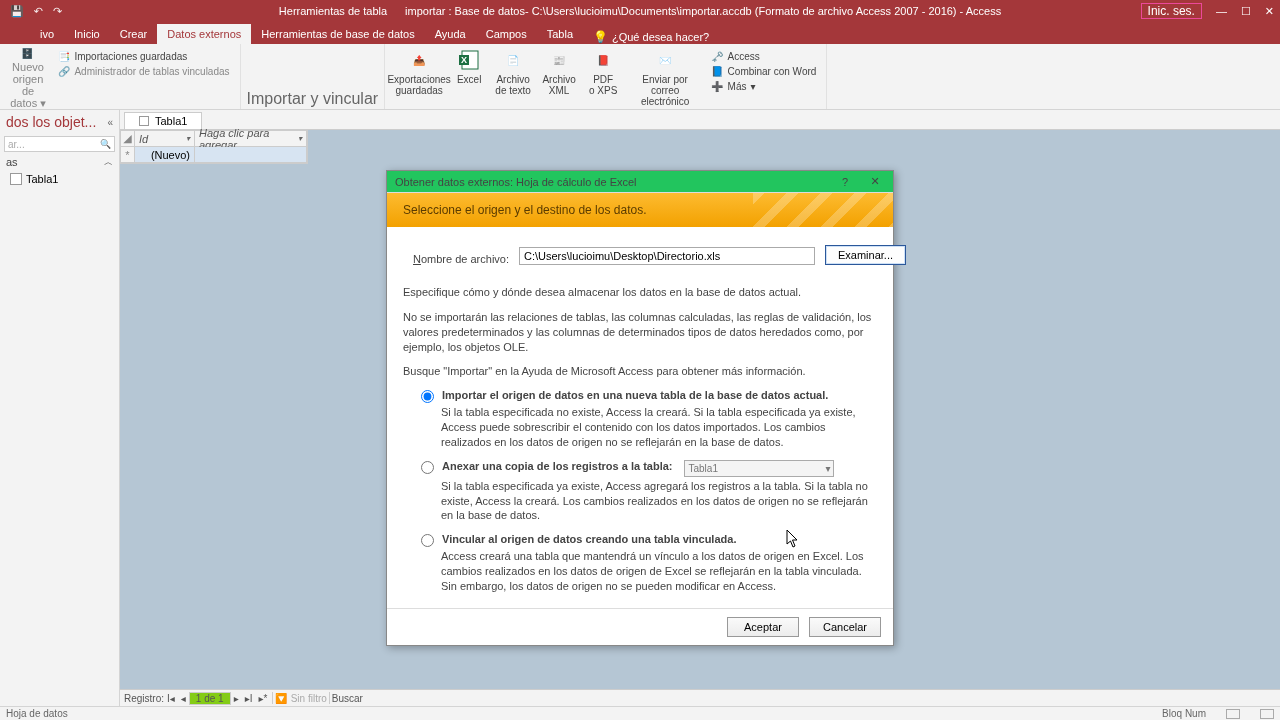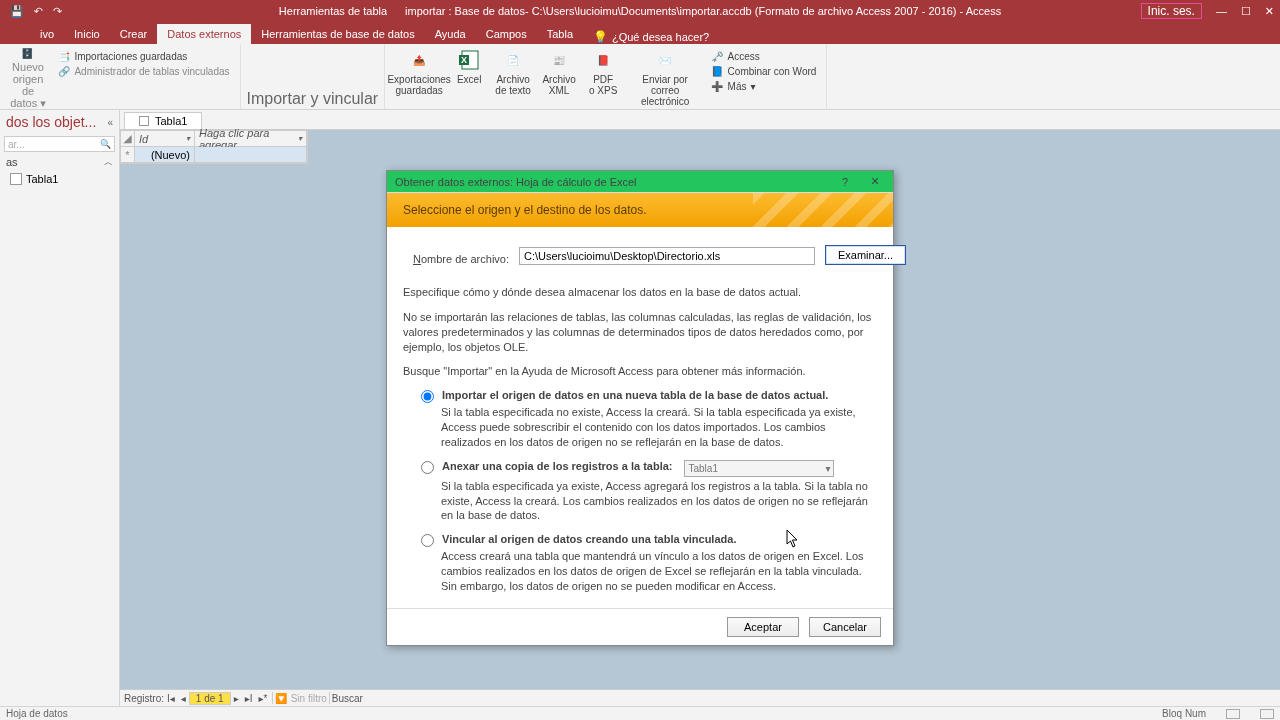--- a/index.html
+++ b/index.html
@@ -51,21 +51,21 @@
 .sheet .cell { border-right: 1px solid #ccc; border-bottom: 1px solid #ccc; padding: 0 4px; display: flex; align-items: center; background: #f3f3f3; }
 .sheet .hdr-row .cell { font-style: italic; color: #555; justify-content: space-between; }
 .sheet .hdr-row .cell .dd { font-size: 8px; color: #666; }
 .sheet .cell.c1 { width: 60px; justify-content: flex-end; }
 .sheet .cell.c2 { width: 112px; font-style: italic; color: #555; }
 .sheet .hdr-row .cell.c1 { justify-content: space-between; }
 .sheet .data-row .cell { background: #d7e4f2; }
 .sheet .data-row .rowhdr { background: #f3f3f3; }
 
 .recnav { position: absolute; bottom: 0; left: 0; right: 0; height: 17px; background: #f3f3f3; border-top: 1px solid #ccc; font-size: 10px; display: flex; align-items: center; padding: 0 4px; color: #555; }
-.recnav .box { border: 1px solid #ccc; padding: 0 6px; background: #fde047; }
+.recnav .box { border: 1px solid #ccc; padding: 0 6px; background: #84cc16; }
 .recnav .navb { padding: 0 3px; cursor: pointer; }
 .recnav .sep { width: 1px; height: 12px; background: #ccc; margin: 0 2px; }
 
 .statusbar { position: absolute; bottom: 0; left: 0; right: 0; height: 14px; background: #f3f3f3; border-top: 1px solid #d4d4d4; font-size: 10px; color: #666; display: flex; align-items: center; justify-content: space-between; padding: 0 6px; }
 .statusbar .right { display: flex; gap: 20px; align-items: center; }
 .statusbar .vbtn { width: 14px; height: 10px; border: 1px solid #aaa; }
 
 
 .dialog { position: absolute; left: 386px; top: 170px; width: 508px; background: #fff; border: 1px solid #888; box-shadow: 2px 2px 8px rgba(0,0,0,.3); font-size: 11px; color: #444; }
 .dialog .dtitle { height: 22px; background: #22c55e; border-bottom: 1px solid #ddd; display: flex; align-items: center; justify-content: space-between; padding: 0 4px 0 8px; }

